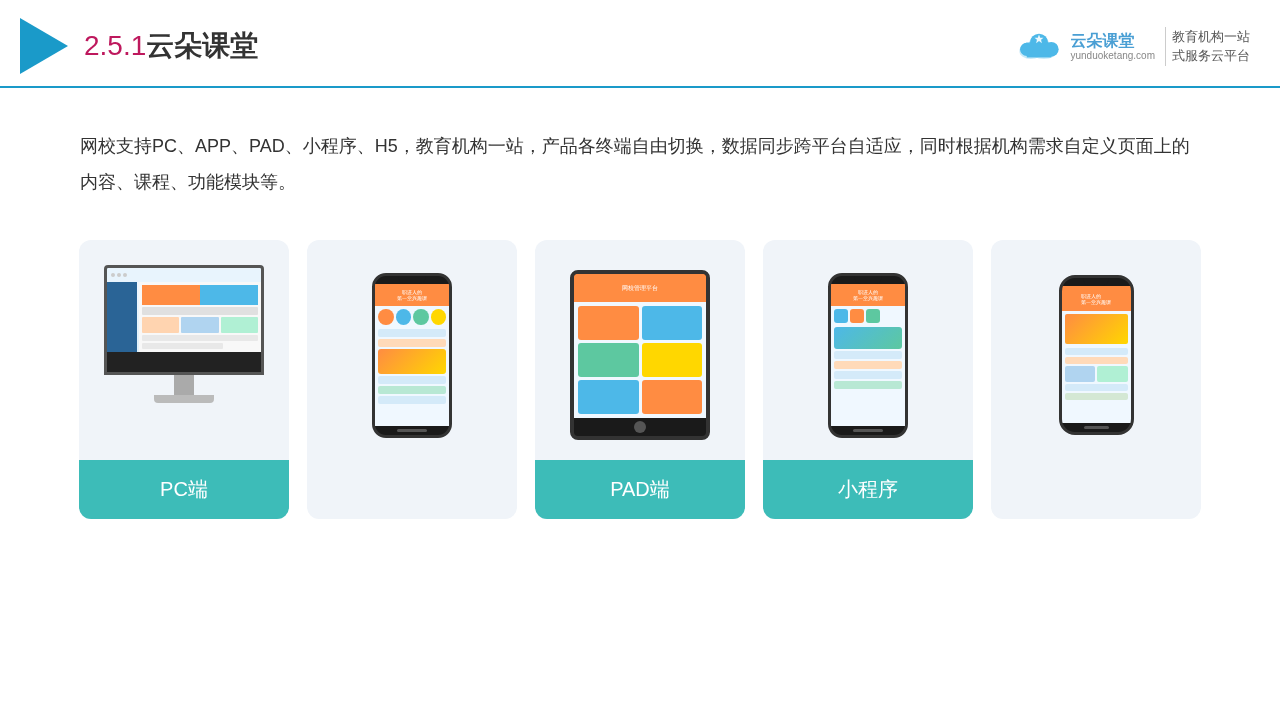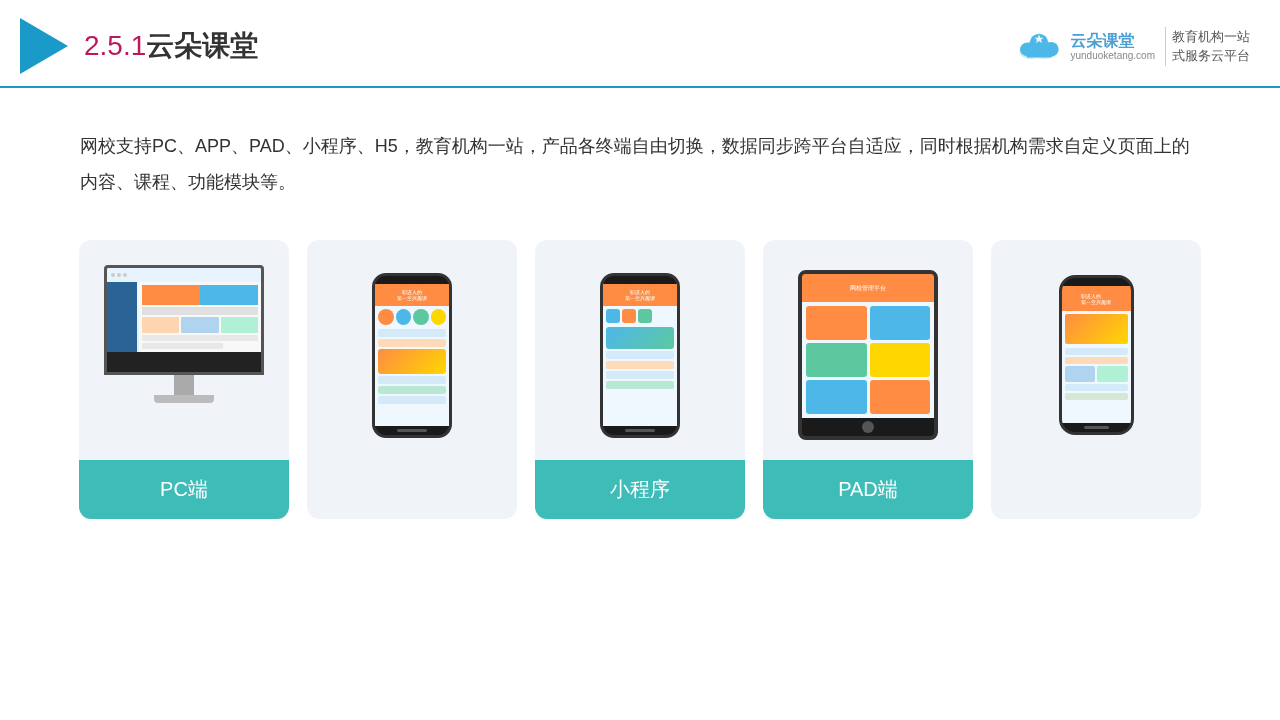--- a/index.html
+++ b/index.html
@@ -474,20 +474,42 @@
             </div>
           </div>
         </div>
         <div class="phone-home-bar"></div>
       </div>
     </div>
   </div>
 
   <div class="card">
     <div class="card-image-area">
+      <div class="tablet-mock">
+        <div class="tablet-screen">
+          <div class="tablet-header">
+            <span class="tablet-header-text">网校管理平台</span>
+          </div>
+          <div class="tablet-body">
+            <div class="tablet-card tc-orange"></div>
+            <div class="tablet-card tc-blue"></div>
+            <div class="tablet-card tc-green"></div>
+            <div class="tablet-card tc-yellow"></div>
+            <div class="tablet-card tc-blue"></div>
+            <div class="tablet-card tc-orange"></div>
+          </div>
+        </div>
+        <div class="tablet-home-btn"></div>
+      </div>
+    </div>
+    <div class="card-label">PAD端</div>
+  </div>
+
+  <div class="card">
+    <div class="card-image-area">
       <div class="phone-mock">
         <div class="phone-notch"></div>
         <div class="phone-screen">
           <div class="phone-screen-content">
             <div class="phone-header-bar">
               <span class="phone-header-text">职进人的<br>第一堂兴趣课</span>
             </div>
             <div class="phone-body">
               <div style="display:flex; gap:2px; margin-bottom:2px;">
                 <div style="width:14px; height:14px; background:#4db8e8; border-radius:3px;"></div>
@@ -503,42 +525,20 @@
           </div>
         </div>
         <div class="phone-home-bar"></div>
       </div>
     </div>
     <div class="card-label">小程序</div>
   </div>
 
   <div class="card">
     <div class="card-image-area">
-      <div class="tablet-mock">
-        <div class="tablet-screen">
-          <div class="tablet-header">
-            <span class="tablet-header-text">网校管理平台</span>
-          </div>
-          <div class="tablet-body">
-            <div class="tablet-card tc-orange"></div>
-            <div class="tablet-card tc-blue"></div>
-            <div class="tablet-card tc-green"></div>
-            <div class="tablet-card tc-yellow"></div>
-            <div class="tablet-card tc-blue"></div>
-            <div class="tablet-card tc-orange"></div>
-          </div>
-        </div>
-        <div class="tablet-home-btn"></div>
-      </div>
-    </div>
-    <div class="card-label">PAD端</div>
-  </div>
-
-  <div class="card">
-    <div class="card-image-area">
       <div class="phone-small">
         <div class="phone-small-notch"></div>
         <div class="phone-small-screen">
           <div class="phone-small-top">
             <span class="phone-small-top-text">职进人的<br>第一堂兴趣课</span>
           </div>
           <div class="phone-small-body">
             <div class="phone-small-img"></div>
             <div class="phone-small-row"></div>
             <div class="phone-small-row" style="background:#ffdab9;"></div>

